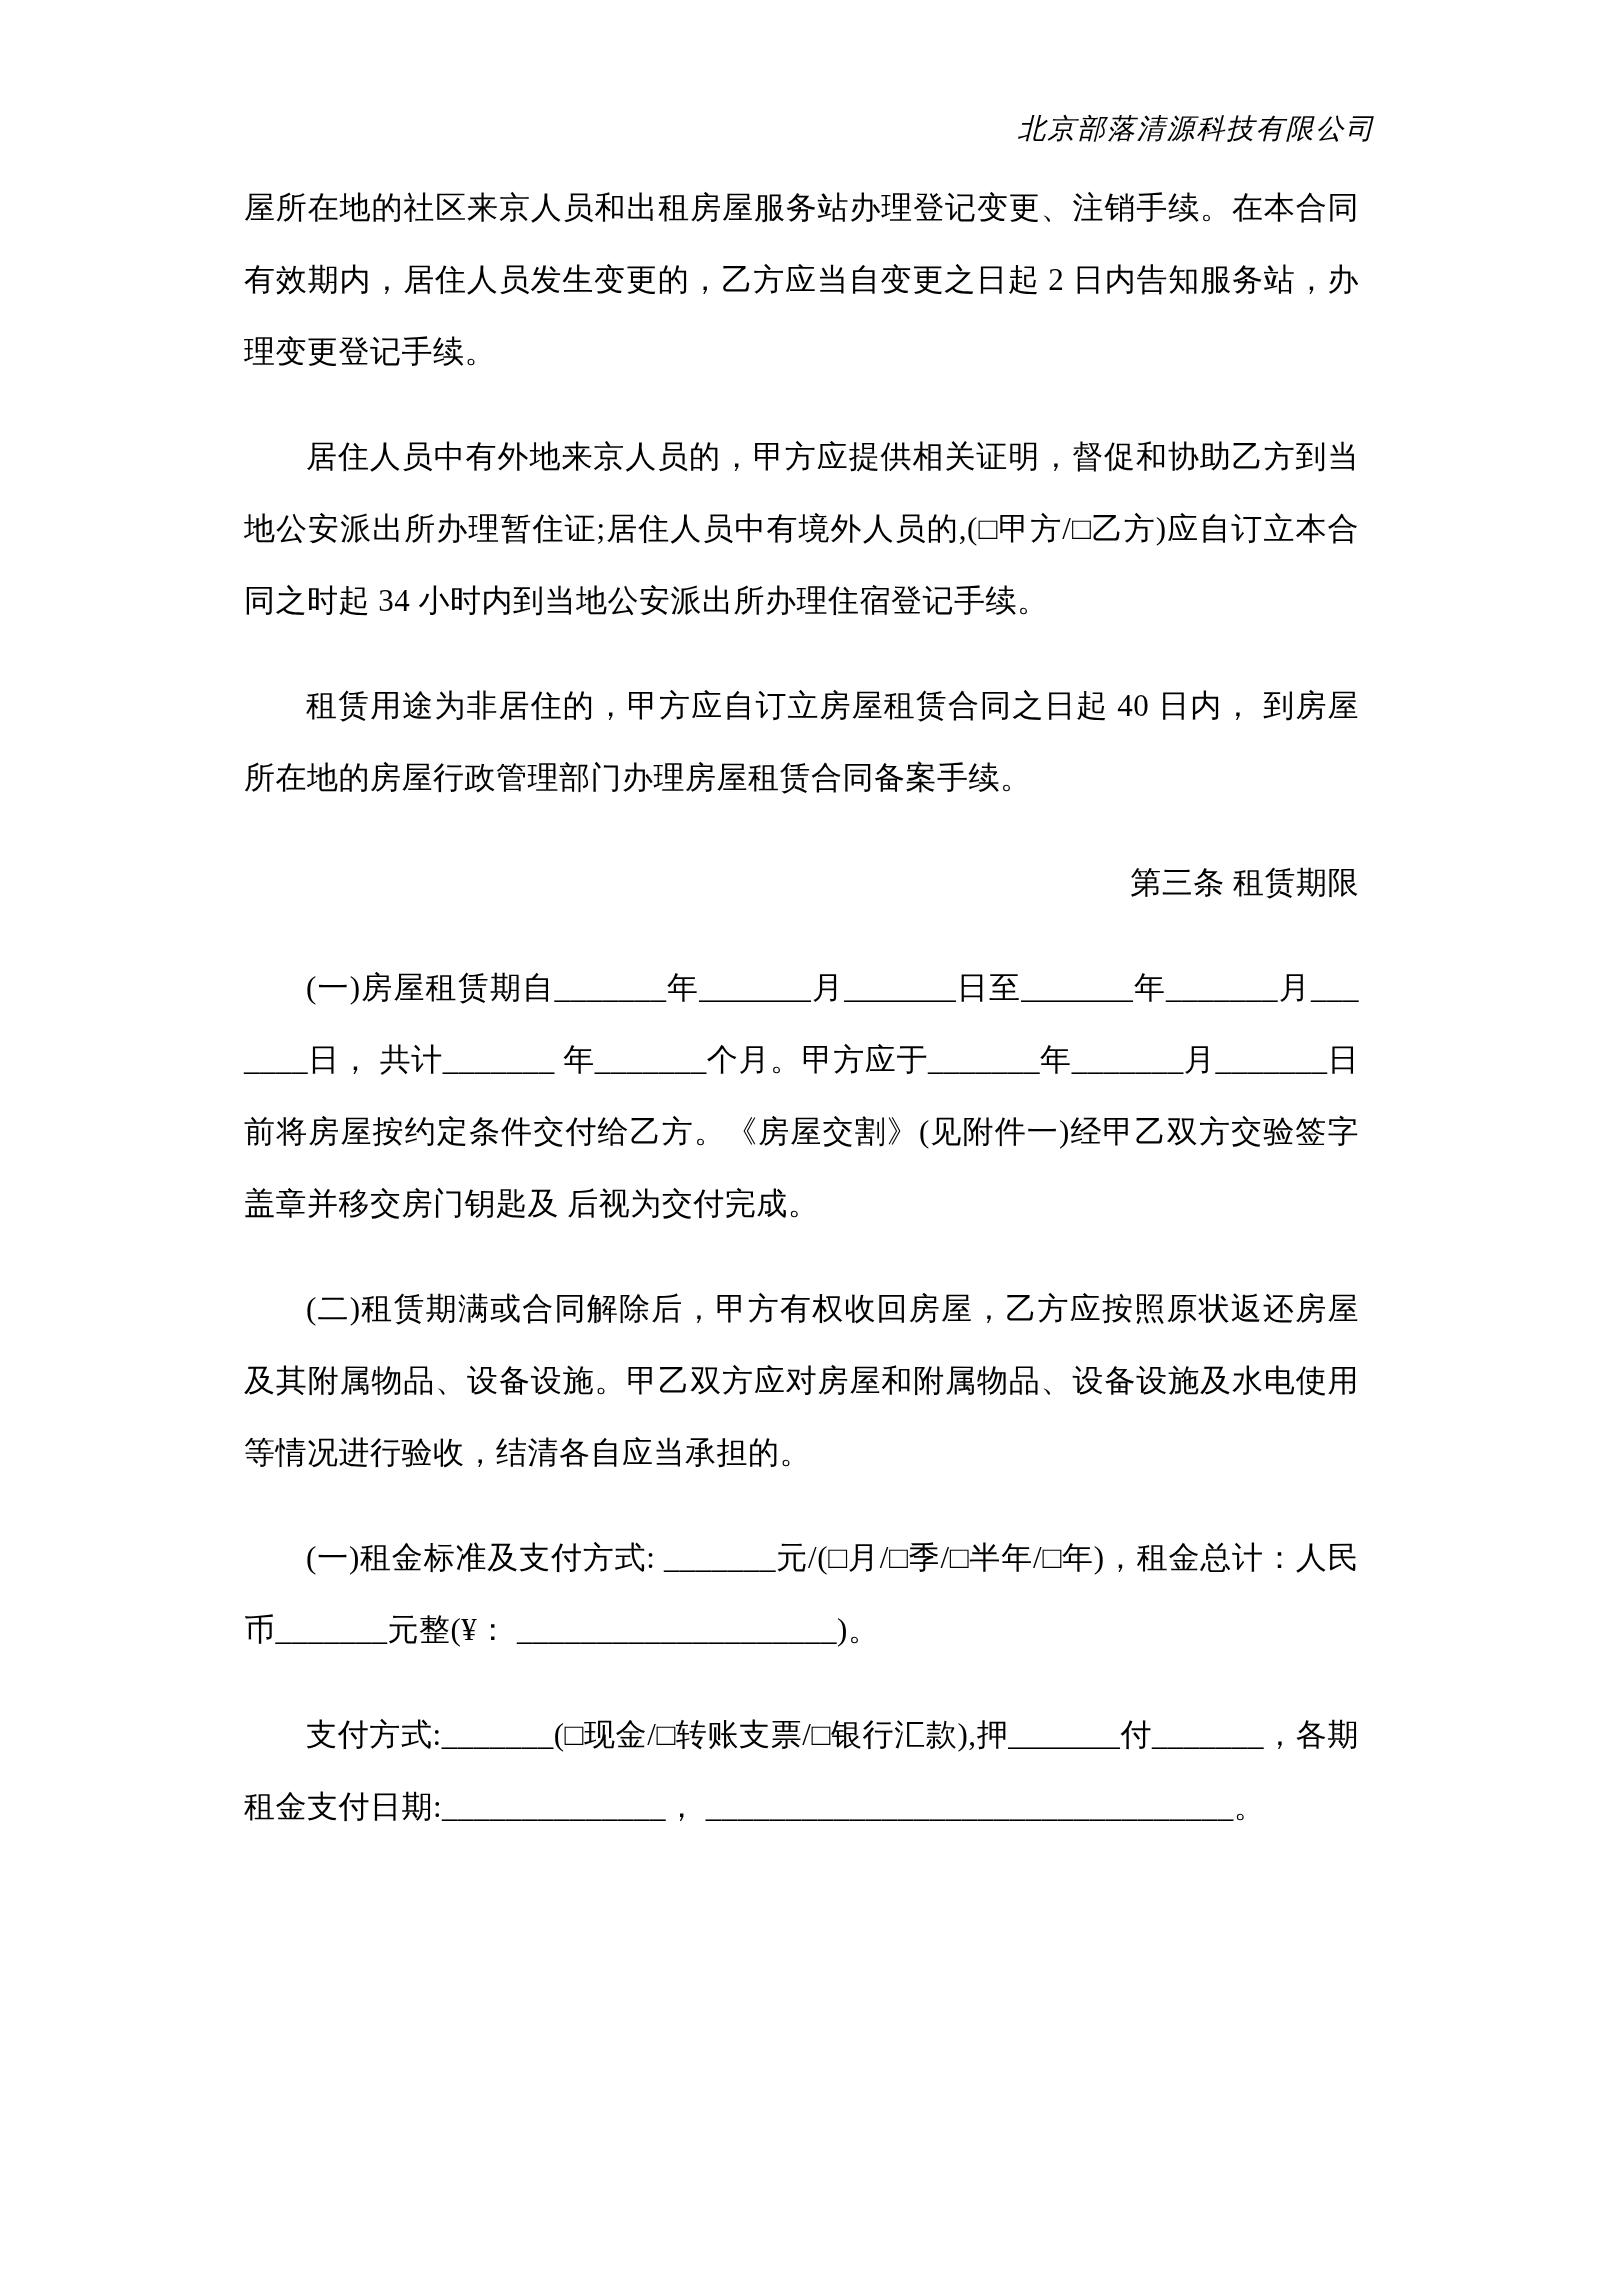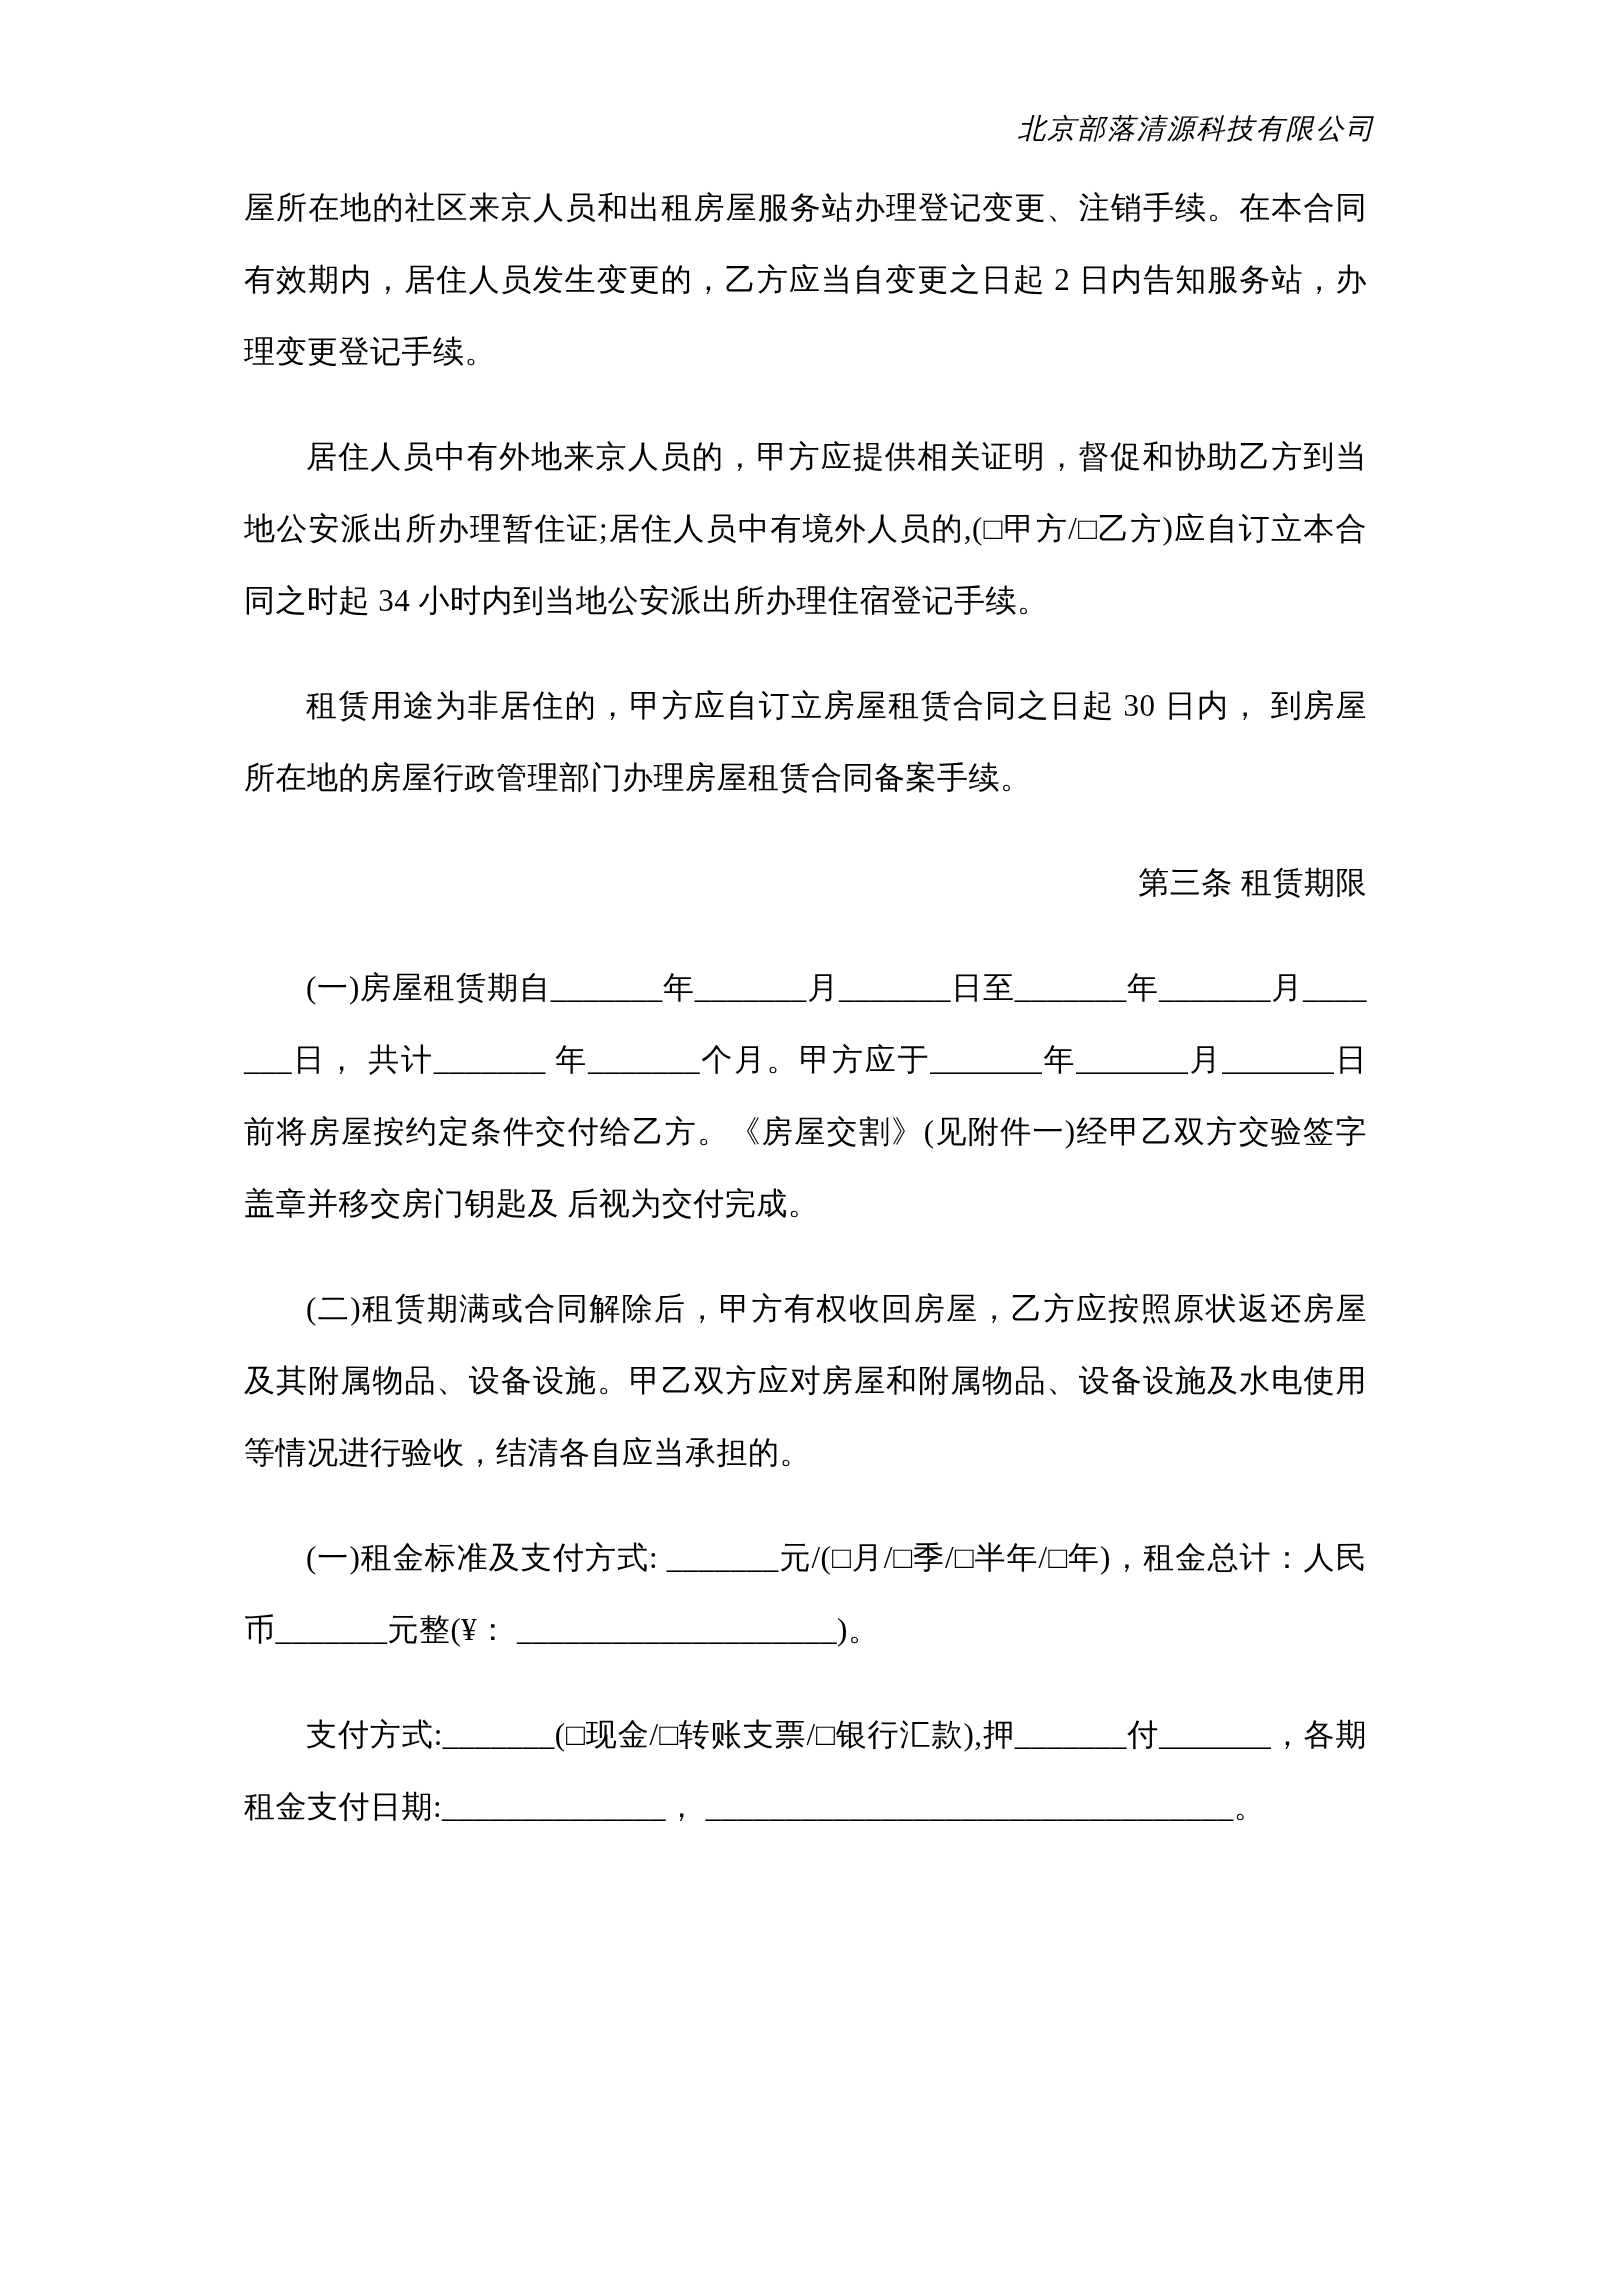--- a/index.html
+++ b/index.html
@@ -25,21 +25,21 @@
     letter-spacing: 1.8px;
     margin: 0 0 23.5px 0;
     line-height: 1.4;
   }
   .content {
     width: 1131px;
   }
   .para {
     font-size: 31px;
     line-height: 72px;
-    margin: 0 8px 33px 0;
+    margin: 0 16px 33px 0;
     text-align: justify;
     letter-spacing: 0.5px;
     word-break: break-all;
   }
   .para.indent {
     text-indent: 2em;
   }
   .para.heading {
     text-align: right;
     margin-bottom: 33px;
@@ -47,21 +47,21 @@
 </style>
 </head>
 <body>
 
 <div class="page">
   <div class="doc-header">北京部落清源科技有限公司</div>
   <div class="content">
     <div>
         <p class="para">屋所在地的社区来京人员和出租房屋服务站办理登记变更、注销手续。在本合同有效期内，居住人员发生变更的，乙方应当自变更之日起 2 日内告知服务站，办理变更登记手续。</p>
         <p class="para indent">居住人员中有外地来京人员的，甲方应提供相关证明，督促和协助乙方到当地公安派出所办理暂住证;居住人员中有境外人员的,(□甲方/□乙方)应自订立本合同之时起 34 小时内到当地公安派出所办理住宿登记手续。</p>
-        <p class="para indent">租赁用途为非居住的，甲方应自订立房屋租赁合同之日起 30 日内， 到房屋所在地的房屋行政管理部门办理房屋租赁合同备案手续。</p>
+        <p class="para indent">租赁用途为非居住的，甲方应自订立房屋租赁合同之日起 40 日内， 到房屋所在地的房屋行政管理部门办理房屋租赁合同备案手续。</p>
         <p class="para indent heading">第三条 租赁期限</p>
         <p class="para indent">(一)房屋租赁期自_______年_______月_______日至_______年_______月_______日， 共计_______ 年_______个月。甲方应于_______年_______月_______日前将房屋按约定条件交付给乙方。《房屋交割》(见附件一)经甲乙双方交验签字盖章并移交房门钥匙及 后视为交付完成。</p>
         <p class="para indent">(二)租赁期满或合同解除后，甲方有权收回房屋，乙方应按照原状返还房屋及其附属物品、设备设施。甲乙双方应对房屋和附属物品、设备设施及水电使用等情况进行验收，结清各自应当承担的。</p>
         <p class="para indent">(一)租金标准及支付方式: _______元/(□月/□季/□半年/□年)，租金总计：人民币_______元整(¥： ____________________)。</p>
         <p class="para indent">支付方式:_______(□现金/□转账支票/□银行汇款),押_______付_______，各期租金支付日期:______________， _________________________________。</p>
       </div>
   </div>
 </div>
 
 

